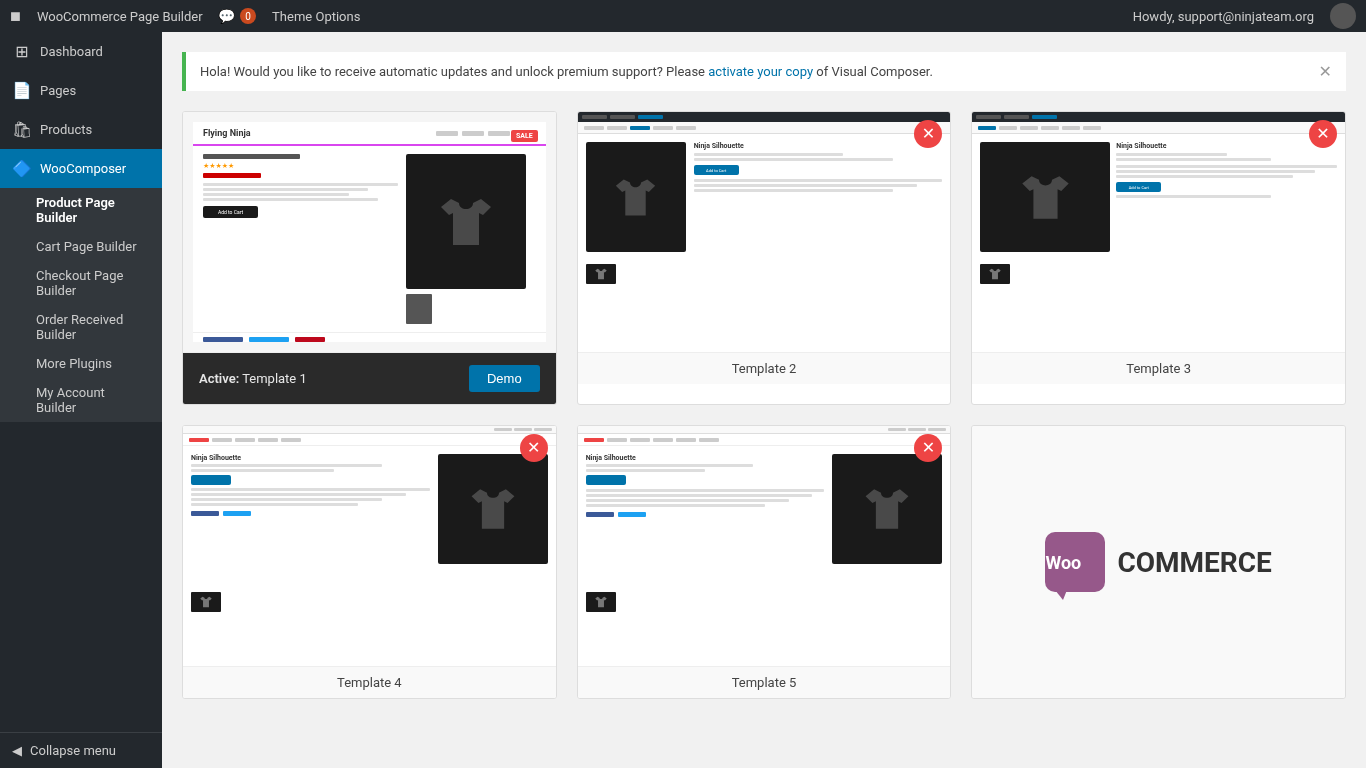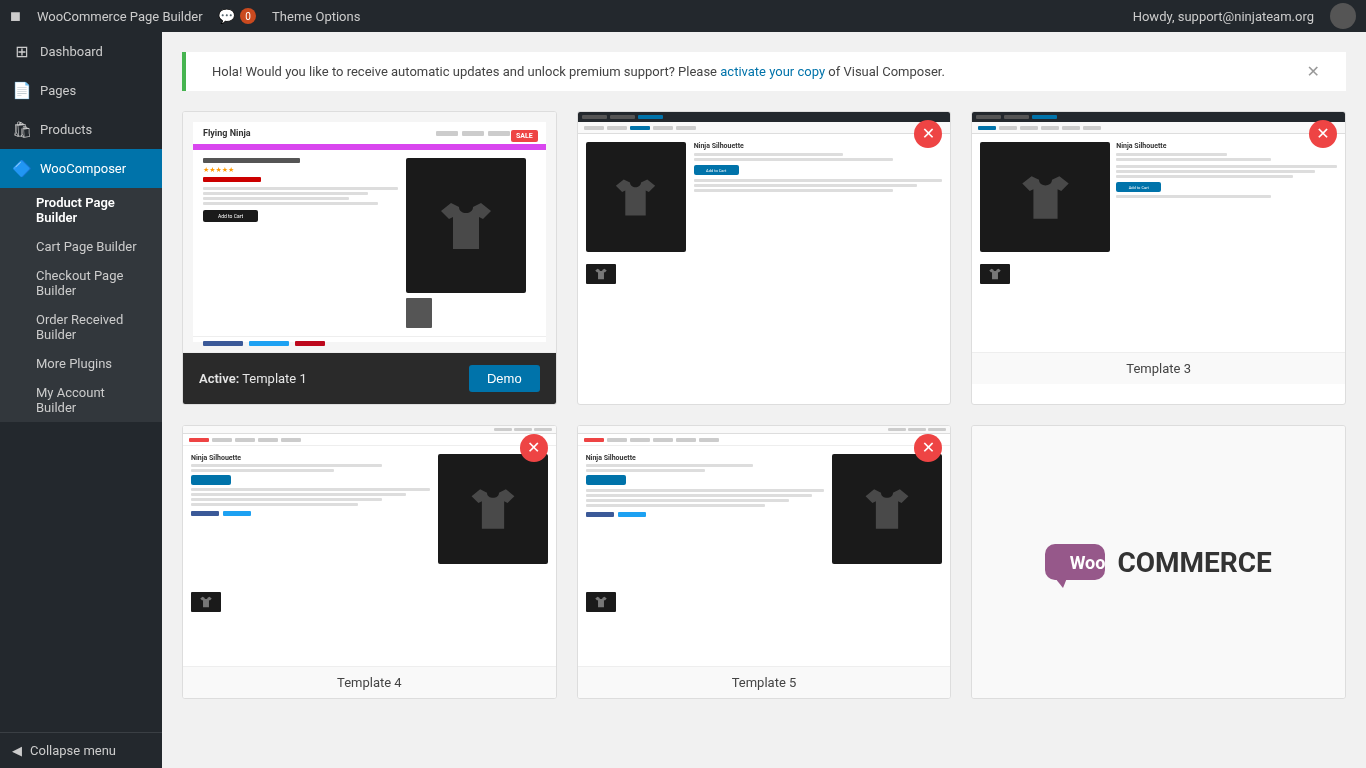--- a/index.html
+++ b/index.html
@@ -114,21 +114,21 @@
       border-radius: 3px;
       font-size: 13px;
       cursor: pointer;
       color: #555;
     }
 
     
     .notification-bar {
       background: #fff;
       border-left: 4px solid #46b450;
-      padding: 10px 26px;
+      padding: 10px 14px;
       margin-bottom: 20px;
       display: flex;
       align-items: center;
       justify-content: space-between;
       font-size: 13px;
       color: #444;
     }
     .notification-bar a { color: #0073aa; text-decoration: none; }
     .notification-close { cursor: pointer; color: #999; font-size: 16px; }
 
@@ -213,26 +213,26 @@
     }
 
     .woo-logo {
       display: flex;
       align-items: center;
       gap: 0;
     }
 
     .woo-bubble {
       width: 60px;
-      height: 36px;
+      height: 60px;
       background: #96588a;
       border-radius: 10px;
       display: flex;
       align-items: center;
-      justify-content: flex-end;
+      justify-content: flex-start;
       position: relative;
       margin-right: 4px;
     }
 
     .woo-bubble::after {
       content: '';
       position: absolute;
       bottom: -8px;
       left: 10px;
       width: 0;
@@ -320,21 +320,21 @@
     </div>
 
     <div class="templates-grid">
 
       <div class="template-card active-template">
         <div class="template-preview template1-preview">
 
           <div style="width:100%;height:100%;background:#f5f5f5;position:relative;">
             <div style="background:#fff;height:100%;">
 
-              <div style="padding:6px 10px;border-bottom:6px solid #d946ef;display:flex;align-items:center;justify-content:space-between;">
+              <div style="padding:6px 10px;border-bottom:2px solid #d946ef;display:flex;align-items:center;justify-content:space-between;">
                 <div style="font-size:9px;font-weight:700;color:#333;">Flying Ninja</div>
                 <div style="display:flex;gap:4px;">
                   <div style="height:5px;width:22px;background:#ccc;border-radius:1px;"></div>
                   <div style="height:5px;width:22px;background:#ccc;border-radius:1px;"></div>
                   <div style="height:5px;width:22px;background:#ccc;border-radius:1px;"></div>
                   <div style="height:5px;width:22px;background:#ccc;border-radius:1px;"></div>
                 </div>
               </div>
               <div style="display:flex;gap:8px;padding:8px 10px;">
                 <div style="flex:1;">
@@ -415,20 +415,23 @@
             <div style="padding:4px 8px;display:flex;gap:4px;align-items:center;">
               <div style="width:30px;height:20px;background:#1a1a1a;border-radius:1px;display:flex;align-items:center;justify-content:center;">
                 <svg width="16" height="16" viewBox="0 0 70 70">
                   <path d="M10 20 L20 12 L28 16 C28 24 42 24 42 16 L50 12 L60 20 L52 28 L48 26 L48 58 L22 58 L22 26 L18 28 Z" fill="#777"></path>
                 </svg>
               </div>
             </div>
           </div>
           <div class="template-remove-btn">✕</div>
         </div>
+        <div class="template-name-row">
+          <span>Template 2</span>
+        </div>
       </div>
 
       <div class="template-card">
         <div class="template-preview" style="height:240px;position:relative;background:#f5f5f5;overflow:hidden;">
           <div style="width:100%;height:100%;background:#fff;">
             <div style="height:10px;background:#23282d;display:flex;align-items:center;padding:0 4px;gap:3px;">
               <div style="height:4px;width:25px;background:#555;border-radius:1px;"></div>
               <div style="height:4px;width:25px;background:#555;border-radius:1px;"></div>
               <div style="height:4px;width:25px;background:#0073aa;border-radius:1px;"></div>
             </div>

